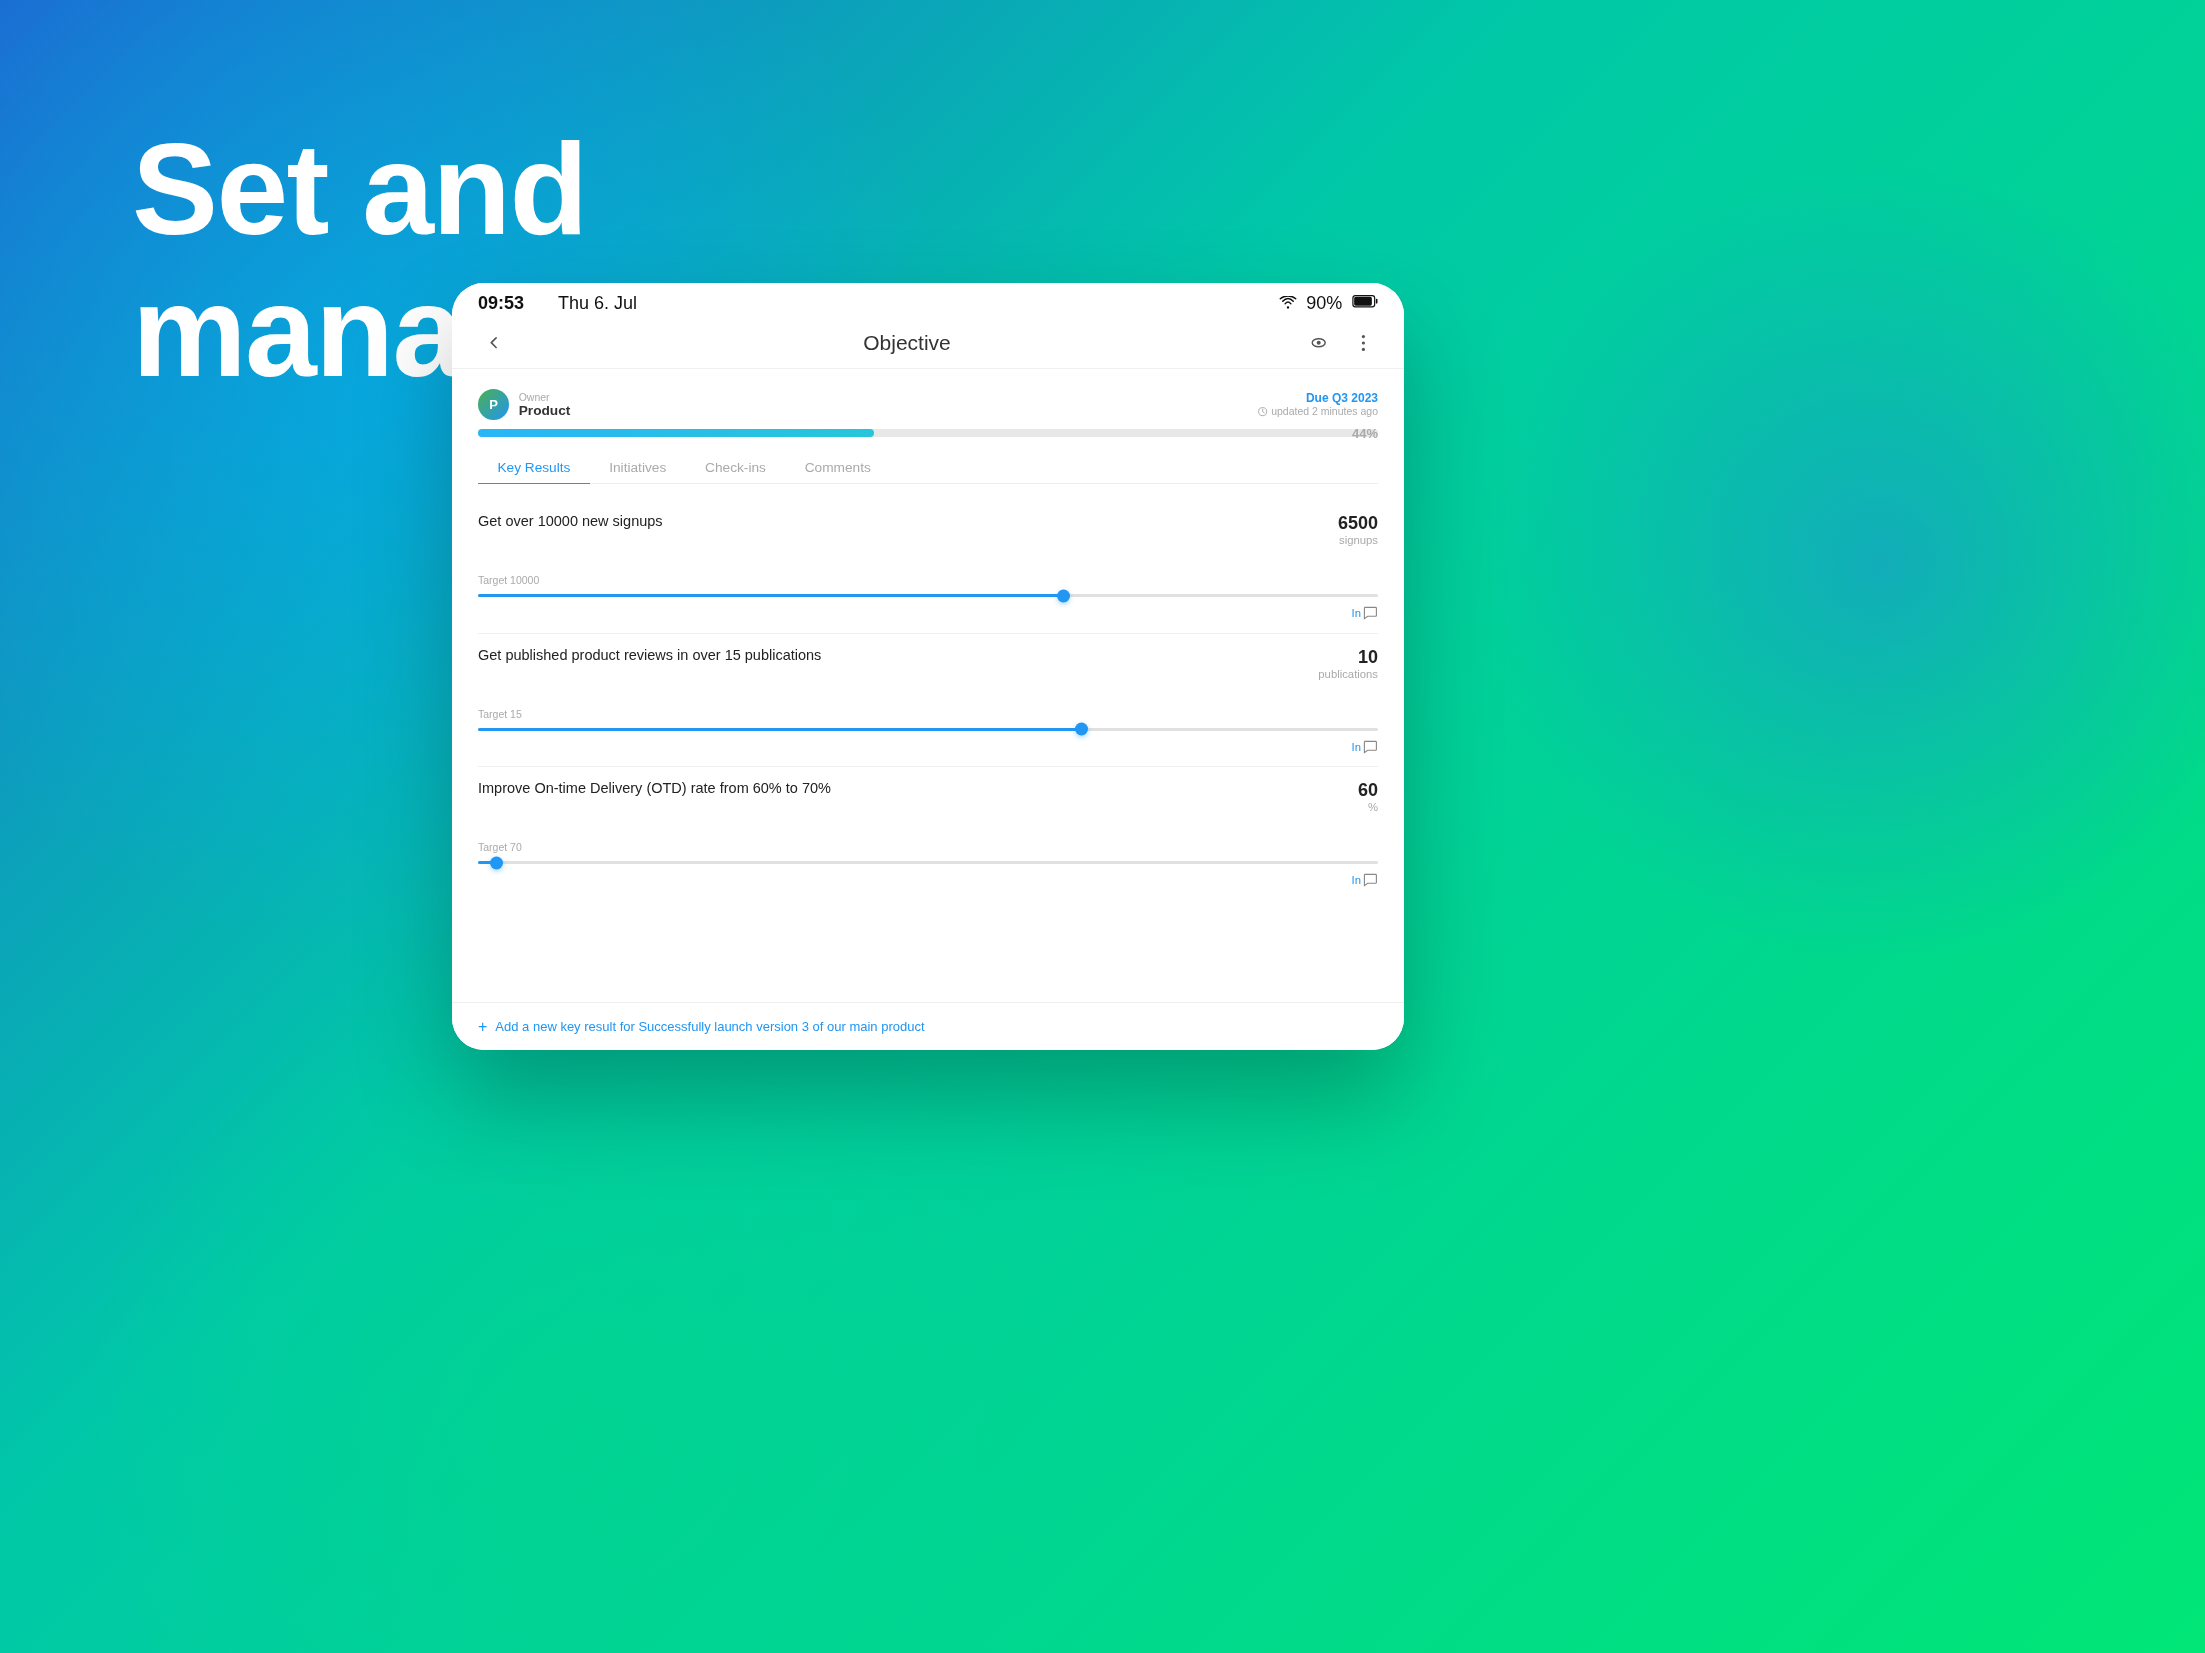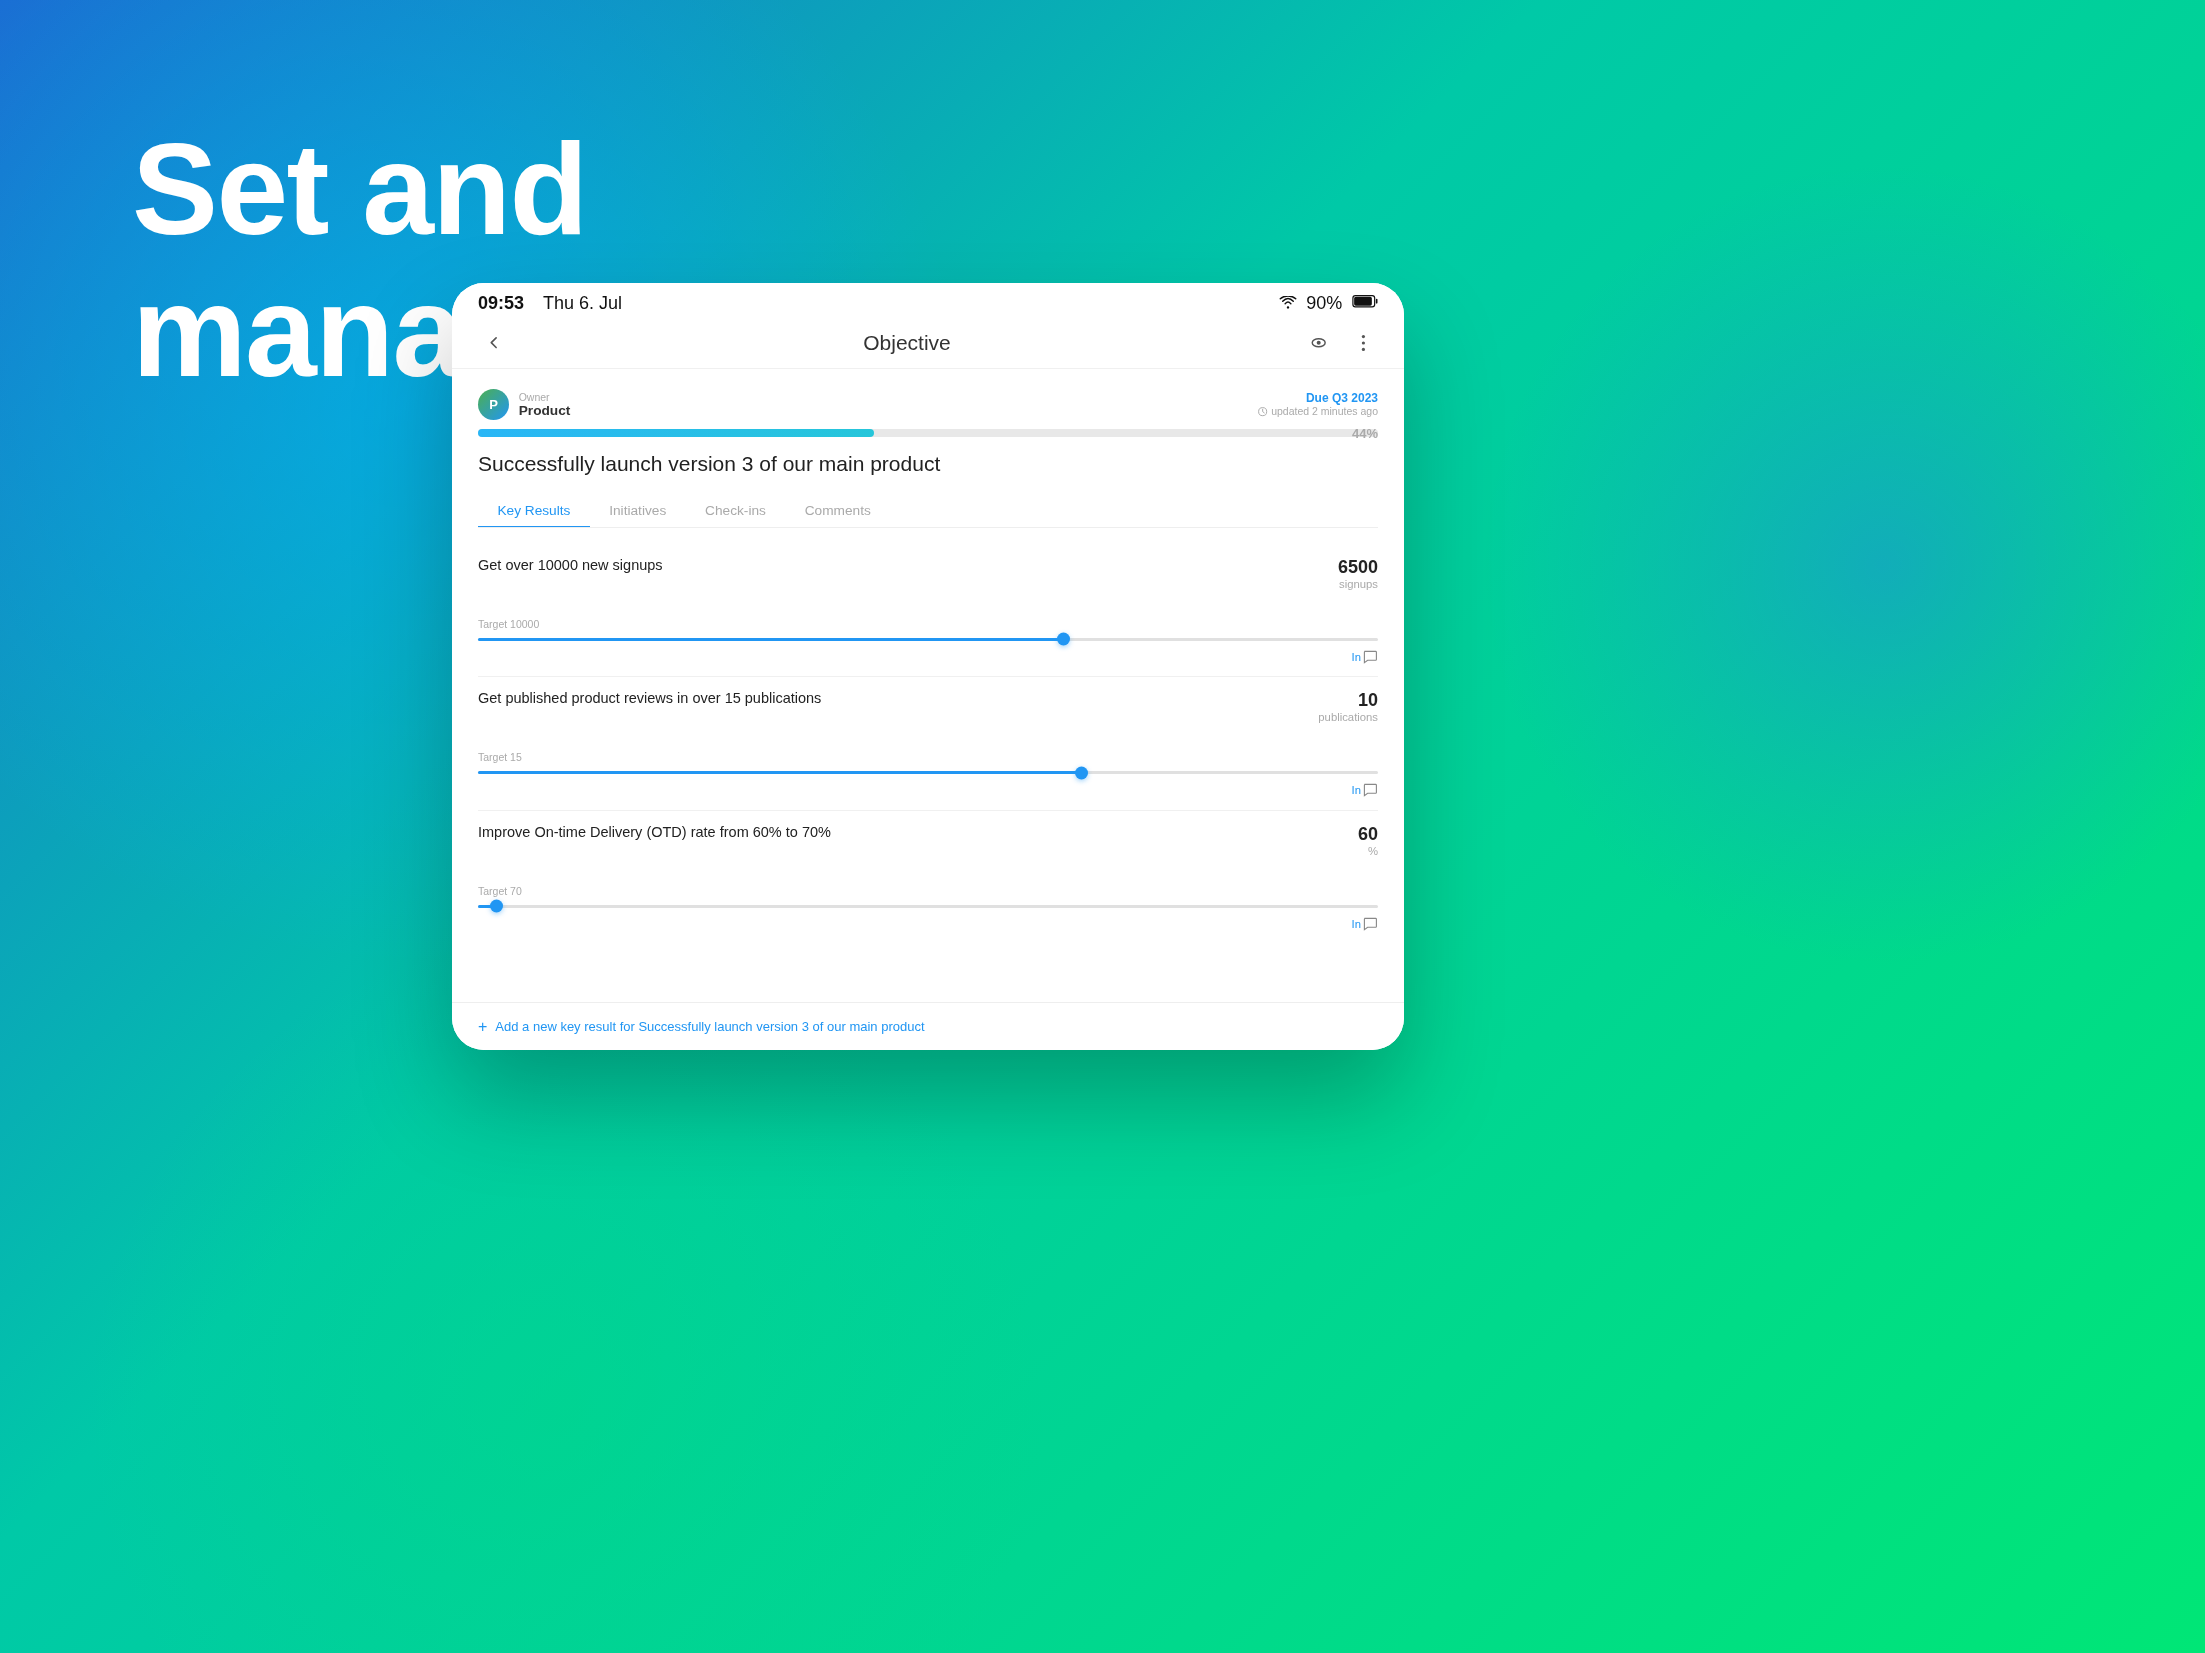--- a/index.html
+++ b/index.html
@@ -417,21 +417,21 @@
 </div>
 
 <div class="hero-text">
   <div>Set and</div>
   <div>manage OKRs</div>
 </div>
 
 <div class="device-frame">
 
   <div class="status-bar">
-    <div style="display:flex;align-items:center;gap:6px">
+    <div style="display:flex;align-items:center;gap:21px">
       <span class="status-time">09:53</span>
       <span class="status-date">Thu 6. Jul</span>
     </div>
     <div class="status-icons">
       <span class="wifi-icon">
         <svg width="18" height="13" viewBox="0 0 22 16" fill="none">
           <path d="M11 12.5a1.5 1.5 0 1 1 0 3 1.5 1.5 0 0 1 0-3z" fill="#111"></path>
           <path d="M7.5 9.5C8.8 8.2 10.3 7.5 11 7.5s2.2.7 3.5 2" stroke="#111" stroke-width="1.8" stroke-linecap="round" fill="none"></path>
           <path d="M4.5 6.5C6.5 4.3 8.8 3 11 3s4.5 1.3 6.5 3.5" stroke="#111" stroke-width="1.8" stroke-linecap="round" fill="none"></path>
           <path d="M1.5 3.5C4.2 0.8 7.4 0 11 0s6.8.8 9.5 3.5" stroke="#111" stroke-width="1.8" stroke-linecap="round" fill="none"></path>
@@ -494,21 +494,20 @@
       </div>
     </div>
 
     <div class="progress-container">
       <div class="progress-bar-bg">
         <div class="progress-bar-fill" style="width:44%"></div>
       </div>
       <span class="progress-percent">44%</span>
     </div>
 
-    <div class="objective-title">Successfully launch version 3 of our main product</div>
 
     <div class="tabs-row">
       <div class="tab active">
         <span>Key Results</span>
       </div>
       <div class="tab">
         <span>Initiatives</span>
       </div>
       <div class="tab">
         <span>Check-ins</span>

